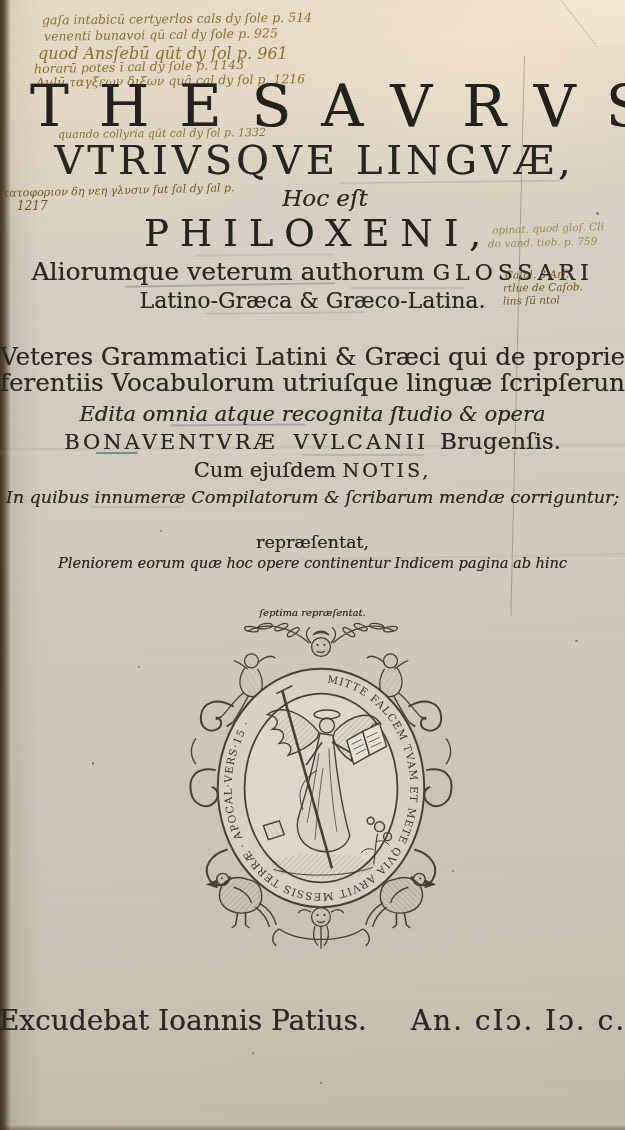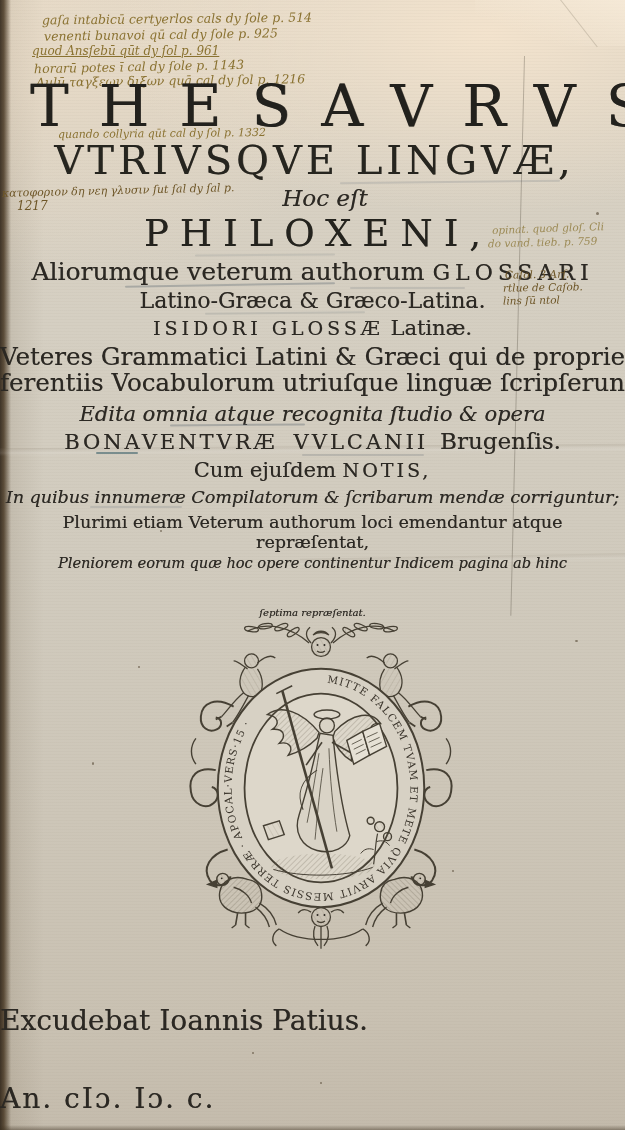--- a/index.html
+++ b/index.html
@@ -42,21 +42,21 @@
   <div class="edge-left"></div>
   <div class="corner-tr"></div>
   <div class="crease" style="left:524px;top:56px;height:560px;transform:rotate(1.4deg);"></div>
   <div class="crease" style="left:560px;top:0;height:60px;transform:rotate(-38deg);background:rgba(90,80,66,.22);"></div>
   <div class="wrinkle" style="left:0;right:0;top:446px;transform:rotate(-0.4deg);"></div>
   <div class="wrinkle" style="left:300px;right:0;top:556px;transform:rotate(-1deg);opacity:.8;"></div>
   <div class="edge-bottom"></div>
 
   <div class="hand" style="left:42px;top:11px;font-size:12.5px;transform:rotate(-0.6deg);">gaſa intabicū certyerlos cals dy ſole p. 514</div>
   <div class="hand" style="left:44px;top:27px;font-size:12.5px;transform:rotate(-0.8deg);">venenti bunavoi qū cal dy ſole p. 925</div>
-  <div class="hand" style="left:32px;top:44px;font-size:12px;text-decoration:underline;">quod Ansſebū qūt dy ſol p. 961</div>
+  <div class="hand" style="left:38px;top:44px;font-size:16px;">quod Ansſebū qūt dy ſol p. 961</div>
   <div class="hand" style="left:34px;top:59px;font-size:12.5px;transform:rotate(-1.2deg);">horarū potes ī cal dy ſole p. 1143</div>
   <div class="hand" style="left:36px;top:73px;font-size:12.5px;transform:rotate(-0.8deg);">Aulū ταγξεων διξων quā cal dy ſol p. 1216</div>
 
   <div class="pline print" style="top:76px;font-size:58px;line-height:60px;letter-spacing:30px;padding-left:30px;color:#22211d;">THESAVRVS</div>
 
   <div class="hand" style="left:58px;top:127px;font-size:11px;transform:rotate(-0.6deg);">quando collyria qūt cal dy ſol p. 1332</div>
 
   <div class="pline print" style="top:138px;font-size:40px;line-height:44px;letter-spacing:4px;padding-left:4px;color:#26251f;">VTRIVSQVE LINGVÆ,</div>
   <div class="pencil" style="left:340px;top:181px;width:220px;transform:rotate(-0.7deg);opacity:.5;"></div>
 
@@ -76,38 +76,36 @@
   <div class="hand hand-dark" style="left:505px;top:268px;font-size:10.5px;transform:rotate(-1deg);">Caſol. 3 Arſ.</div>
   <div class="hand hand-dark" style="left:503px;top:281px;font-size:10.5px;transform:rotate(-1deg);">rtlue de Caſob.</div>
   <div class="hand hand-dark" style="left:503px;top:294px;font-size:10.5px;transform:rotate(-1deg);">lins ſū ntol</div>
 
   <div class="pencil" style="left:125px;top:284px;width:210px;transform:rotate(-1deg);"></div>
   <div class="pencil" style="left:350px;top:287px;width:115px;opacity:.5;"></div>
 
   <div class="pline print" style="top:288px;font-size:22px;line-height:25px;">Latino-Græca &amp; Græco-Latina.</div>
   <div class="pencil" style="left:205px;top:312px;width:160px;transform:rotate(-0.6deg);opacity:.45;"></div>
 
-  <div class="pline print" style="top:316px;font-size:19px;line-height:24px;"><span style="letter-spacing:4px;">ISIDORI GLOSSÆ</span><span style="font-size:21px;"> Latinæ.</span></div>
 
   <div class="pline print" style="top:343px;font-size:24.5px;line-height:27px;">Veteres Grammatici Latini &amp; Græci qui de proprietate &amp; dif-</div>
   <div class="pline print" style="top:369px;font-size:24.5px;line-height:27px;">ferentiis Vocabulorum utriuſque linguæ ſcripſerunt.</div>
 
   <div class="pline print ital" style="top:402px;font-size:21px;line-height:24px;">Edita omnia atque recognita ſtudio &amp; opera</div>
   <div class="pencil" style="left:170px;top:424px;width:135px;transform:rotate(-0.5deg);"></div>
 
   <div class="pline print" style="top:428px;font-size:21px;line-height:26px;"><span style="letter-spacing:3px;">BONAVENTVRÆ</span><span style="letter-spacing:3px;margin-left:16px;">VVLCANII</span><span style="font-size:23px;margin-left:12px;margin-top:31px;">Brugenſis.</span></div>
   <div class="pencil" style="left:96px;top:452px;width:42px;background:rgba(45,86,96,.55);"></div>
   <div class="pencil" style="left:302px;top:454px;width:122px;opacity:.6;"></div>
 
   <div class="pline print" style="top:458px;font-size:21px;line-height:24px;"><span>Cum ejuſdem </span><span style="font-size:19px;letter-spacing:3px;">NOTIS,</span></div>
 
   <div class="pline print ital" style="top:487px;font-size:17.5px;line-height:20px;text-align:center;">In quibus innumeræ Compilatorum &amp; ſcribarum mendæ corriguntur;</div>
   <div class="pencil" style="left:90px;top:506px;width:92px;opacity:.5;"></div>
 
-  <div class="pline print" style="top:512px;font-size:17.5px;line-height:20px;">Plurimi etiam Veterum authorum loci emendantur atque</div>
   <div class="pline print" style="top:532px;font-size:17.5px;line-height:20px;">repræſentat,</div>
 
   <div class="pline print ital" style="top:555px;font-size:14.5px;line-height:17px;">Pleniorem eorum quæ hoc opere continentur Indicem pagina ab hinc</div>
   <div class="pline print ital" style="top:604px;font-size:10px;line-height:17px;">ſeptima repræſentat.</div>
 
   <div class="device-wrap" style="left:182px;top:618px;width:278px;height:336px;">
     <svg viewBox="0 0 280 336" width="278" height="336">
       <defs>
         <pattern id="hatch" width="4" height="4" patternUnits="userSpaceOnUse" patternTransform="rotate(45)">
           <line x1="0" y1="0" x2="0" y2="4" stroke="#6b6352" stroke-width="1" opacity="0.5"></line>
@@ -231,21 +229,21 @@
         <path d="M134,309 C131,317 133,324 137,329 M146,309 C149,317 147,324 143,329 M140,310 L140,332"></path>
         <path d="M130,295 C124,291 120,292 117,296 M150,295 C156,291 160,292 163,296"></path>
       </g>
       <g stroke="#464034" fill="none" stroke-width="1.4">
         <path d="M98,312 C118,326 162,326 182,312"></path>
         <path d="M98,312 C91,316 89,324 95,329 M182,312 C189,316 191,324 185,329"></path>
       </g>
     </svg>
   </div>
 
-  <div class="pline print" style="top:1004px;font-size:28px;line-height:34px;display:flex;justify-content:center;gap:44px;align-items:flex-start;flex-direction:column;">
+  <div class="pline print" style="top:1004px;font-size:28px;line-height:34px;display:flex;justify-content:center;gap:44px;align-items:flex-end;">
     <span>Excudebat Ioannis Patius.</span>
     <span style="letter-spacing:2px;">An. cIɔ. Iɔ. c.</span>
   </div>
 
   <div class="speck" style="left:596px;top:212px;width:3px;height:3px;"></div>
   <div class="speck" style="left:160px;top:530px;width:2px;height:2px;"></div>
   <div class="speck" style="left:320px;top:1082px;width:2px;height:2px;"></div>
   <div class="speck" style="left:92px;top:762px;width:2px;height:3px;"></div>
   <div class="speck" style="left:575px;top:640px;width:3px;height:2px;"></div>
   <div class="speck" style="left:252px;top:1052px;width:2px;height:2px;"></div>

